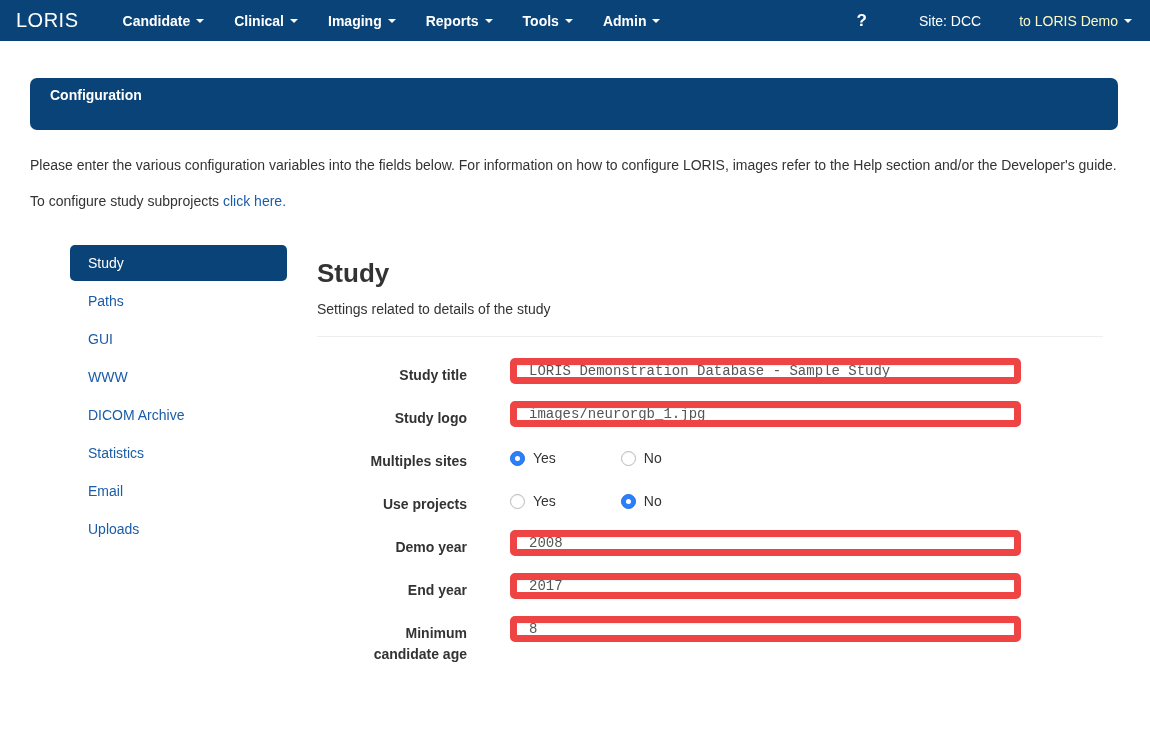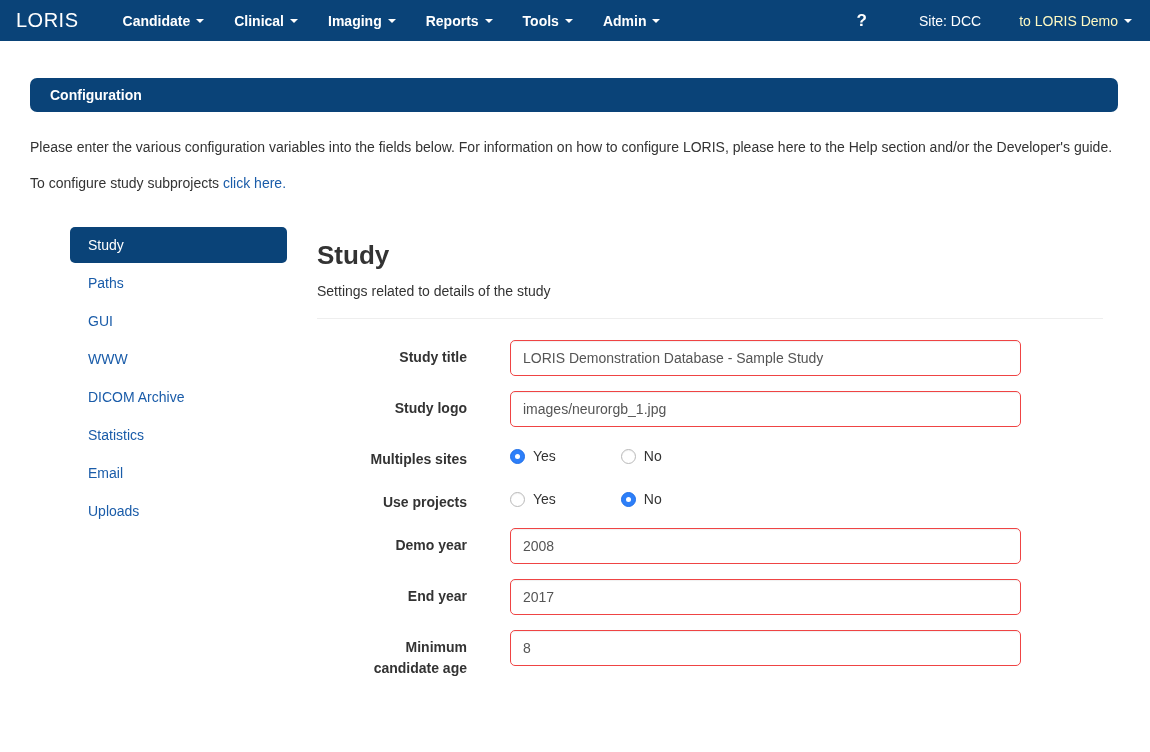--- a/index.html
+++ b/index.html
@@ -19,21 +19,21 @@
   .nav-right { margin-left:auto; display:flex; align-items:center; }
   .help-q { color:#fff; font-size:17px; font-weight:bold; text-decoration:none;
     margin-right:52px; }
   .site-label { color:#fff; font-size:14px; margin-right:38px; }
   .user-menu { color:#fef9c3; font-size:14px; text-decoration:none;
     display:inline-flex; align-items:center; }
 
   
   .container { padding:0 32px 0 30px; }
 
-  .panel-heading { margin-top:37px; height:34px; line-height:34px;
+  .panel-heading { margin-top:37px; height:52px; line-height:34px;
     background:#0a4378; border-radius:7px; color:#fff; font-weight:bold;
     font-size:14px; padding-left:20px; }
 
   .intro p { line-height:25px; }
   .intro .p1 { margin-top:23px; }
   .intro .p2 { margin-top:11px; }
   a.text-link { color:#1a5ca9; text-decoration:none; }
 
   
   .content-row { display:flex; margin-top:31px; align-items:flex-start; }
@@ -46,24 +46,24 @@
   .main { margin-left:30px; width:786px; flex:none; }
   .main h1 { font-size:26px; font-weight:bold; color:#333; margin-top:12px; line-height:32px; }
   .subtitle { margin-top:12px; font-size:14px; color:#333; }
   .main hr { border:none; border-top:1px solid #eee; margin:19px 0 21px 0; }
 
   
   .form-group { display:flex; align-items:flex-start; margin-bottom:15px; }
   .control-label { width:150px; padding-left:30px; flex:none; text-align:right;
     font-weight:bold; color:#333; padding-top:7px; line-height:21px; }
   .field-wrap { width:511px; margin-left:43px; flex:none; }
-  input.form-control { width:100%; height:36px; padding:6px 12px; font-size:14px;
-    color:#555; border:1px solid #ef4444; border-radius:5px;
+  input.form-control { width:100%; height:26px; padding:6px 12px; font-size:14px;
+    color:#555; border:7px solid #ef4444; border-radius:5px;
     box-shadow:inset 0 1px 1px rgba(0,0,0,.06); outline:none;
-    font-family:Liberation Sans, sans-serif; background:#fff; }
+    font-family:Liberation Mono, monospace; background:#fff; }
   .field-wrap.radios { display:flex; align-items:center; padding-top:6px;gap:47px; }
   .radio-group { display:inline-flex; align-items:center; cursor:default; }
   .radio-group + .radio-group { margin-left:18px; }
   .radio-dot { width:15px; height:15px; border-radius:50%; position:relative; flex:none; }
   .radio-dot.off { background:#fff; border:1px solid #b9b9b9;
     box-shadow:inset 0 1px 1px rgba(0,0,0,.05); }
   .radio-dot.on { background:#2d7ff9; border:1px solid #1f6fe8; }
   .radio-dot.on::after { content:""; position:absolute; left:50%; top:50%;
     width:5px; height:5px; margin:-2.5px 0 0 -2.5px; border-radius:50%; background:#fff; }
   .radio-label { margin-left:8px; color:#333; }
@@ -107,21 +107,21 @@
       <span class="caret"></span>
     </a>
   </div>
 </nav>
 
 <div class="container">
 
   <div class="panel-heading">Configuration</div>
 
   <div class="intro">
-    <p class="p1">Please enter the various configuration variables into the fields below. For information on how to configure LORIS, please here to the Help section and/or the Developer's guide.</p>
+    <p class="p1">Please enter the various configuration variables into the fields below. For information on how to configure LORIS, images refer to the Help section and/or the Developer's guide.</p>
     <p class="p2"><span>To configure study subprojects </span><a class="text-link" href="#">click here.</a></p>
   </div>
 
   <div class="content-row">
 
     <div class="sidebar">
       <a class="side-tab active" href="#">Study</a>
       <a class="side-tab" href="#">Paths</a>
       <a class="side-tab" href="#">GUI</a>
       <a class="side-tab" href="#">WWW</a>

